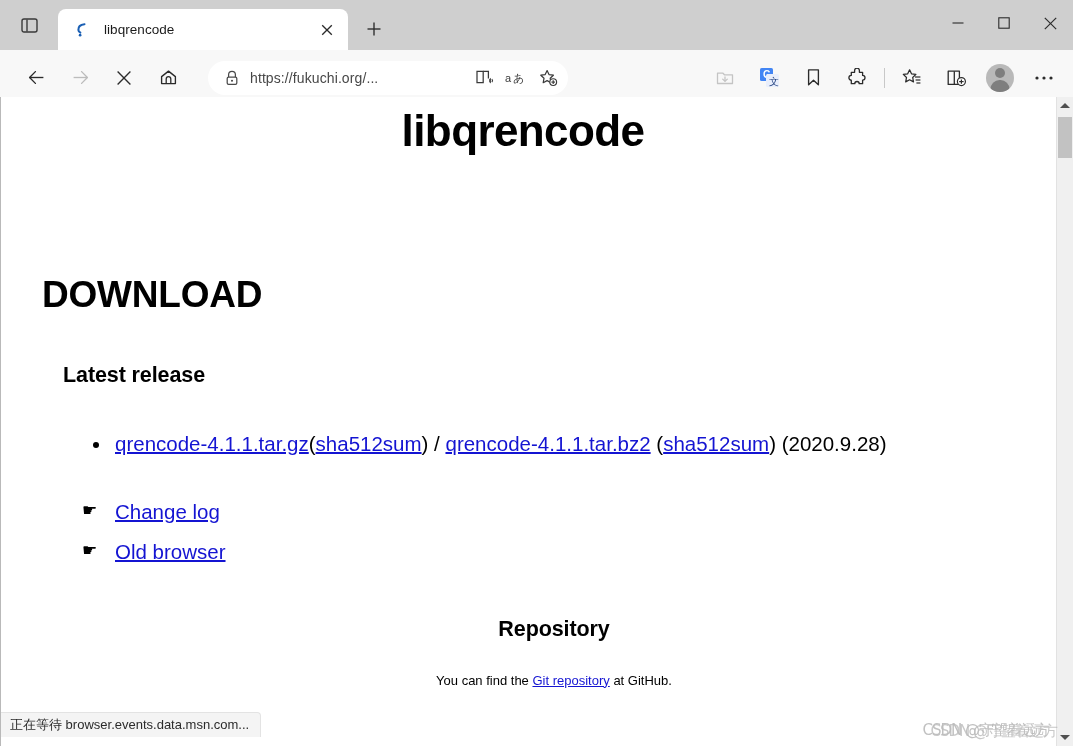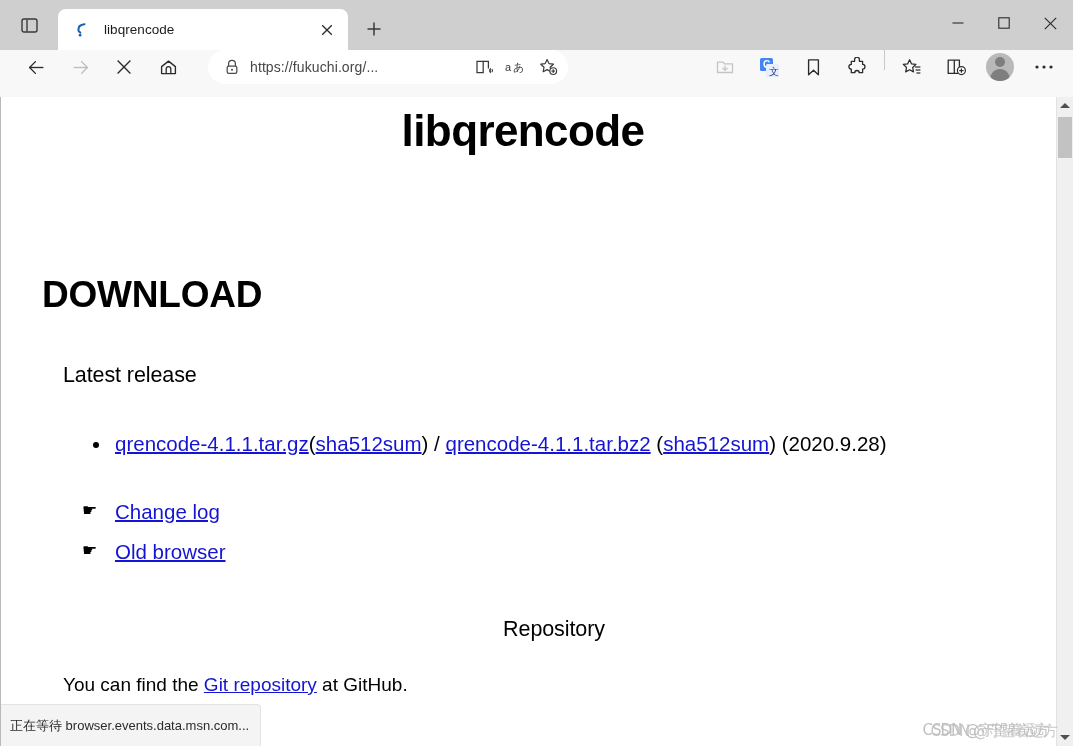--- a/index.html
+++ b/index.html
@@ -116,21 +116,21 @@
   }
 
   
   .toolbar {
     position: absolute;
     left: 0; top: 50px;
     width: 1073px;
     height: 57px;
     background: #f8f8f8;
     display: flex;
-    align-items: flex-start;
+    align-items: center;
     border-bottom: 2px solid #6d28d9;
     box-sizing: border-box;
   }
   .nav-btn {
     width: 36px;
     height: 34px;
     margin-left: 8px;
     display: flex;
     align-items: center;
     justify-content: center;
@@ -260,21 +260,21 @@
   h2.dl-head {
     font-size: 37px;
     font-weight: bold;
     color: #000000;
     margin: 118px 0 0 0;
     letter-spacing: -0.2px;
   }
 
   h3.sub-head {
     font-size: 21.5px;
-    font-weight: normal;
+    font-weight: bold;
     color: #000000;
     margin: 47px 0 0 21px;
     letter-spacing: -0.1px;
   }
   h3.sub-head.repo { margin-top: 45px; text-align: center; }
 
   ul.release-list {
     list-style: none;
     margin: 42px 0 0 0;
     padding: 0 0 0 40px;
@@ -313,24 +313,25 @@
     position: absolute;
     left: 0;
     top: 2px;
     font-size: 17px;
     line-height: 1.95;
     color: #000;
     font-family: "DejaVu Sans", sans-serif;
   }
 
   p.repo-text {
-    font-size: 19px;
+    font-size: 13px;
     color: #000000;
     margin: 30px 0 0 21px;
     line-height: 1.4;
+    text-align: center;
   }
 
   a.weblink {
     color: #1414d2;
     text-underline-offset: 1px;
   }
 
   
   .scrollbar {
     position: absolute;
@@ -366,22 +367,22 @@
     top: 20px;
     width: 14px;
     height: 41px;
     background: #c2c2c2;
   }
 
   
   .statusbar {
     position: absolute;
     left: 1px;
-    bottom: 0;
-    height: 42px;
+    bottom: 9px;
+    height: 25px;
     max-width: 360px;
     background: #f4f4f4;
     border: 1px solid #e3e3e3;
     border-left: none;
     border-bottom: none;
     border-radius: 0 4px 0 0;
     display: flex;
     align-items: center;
     padding: 0 11px 0 9px;
     box-sizing: border-box;

